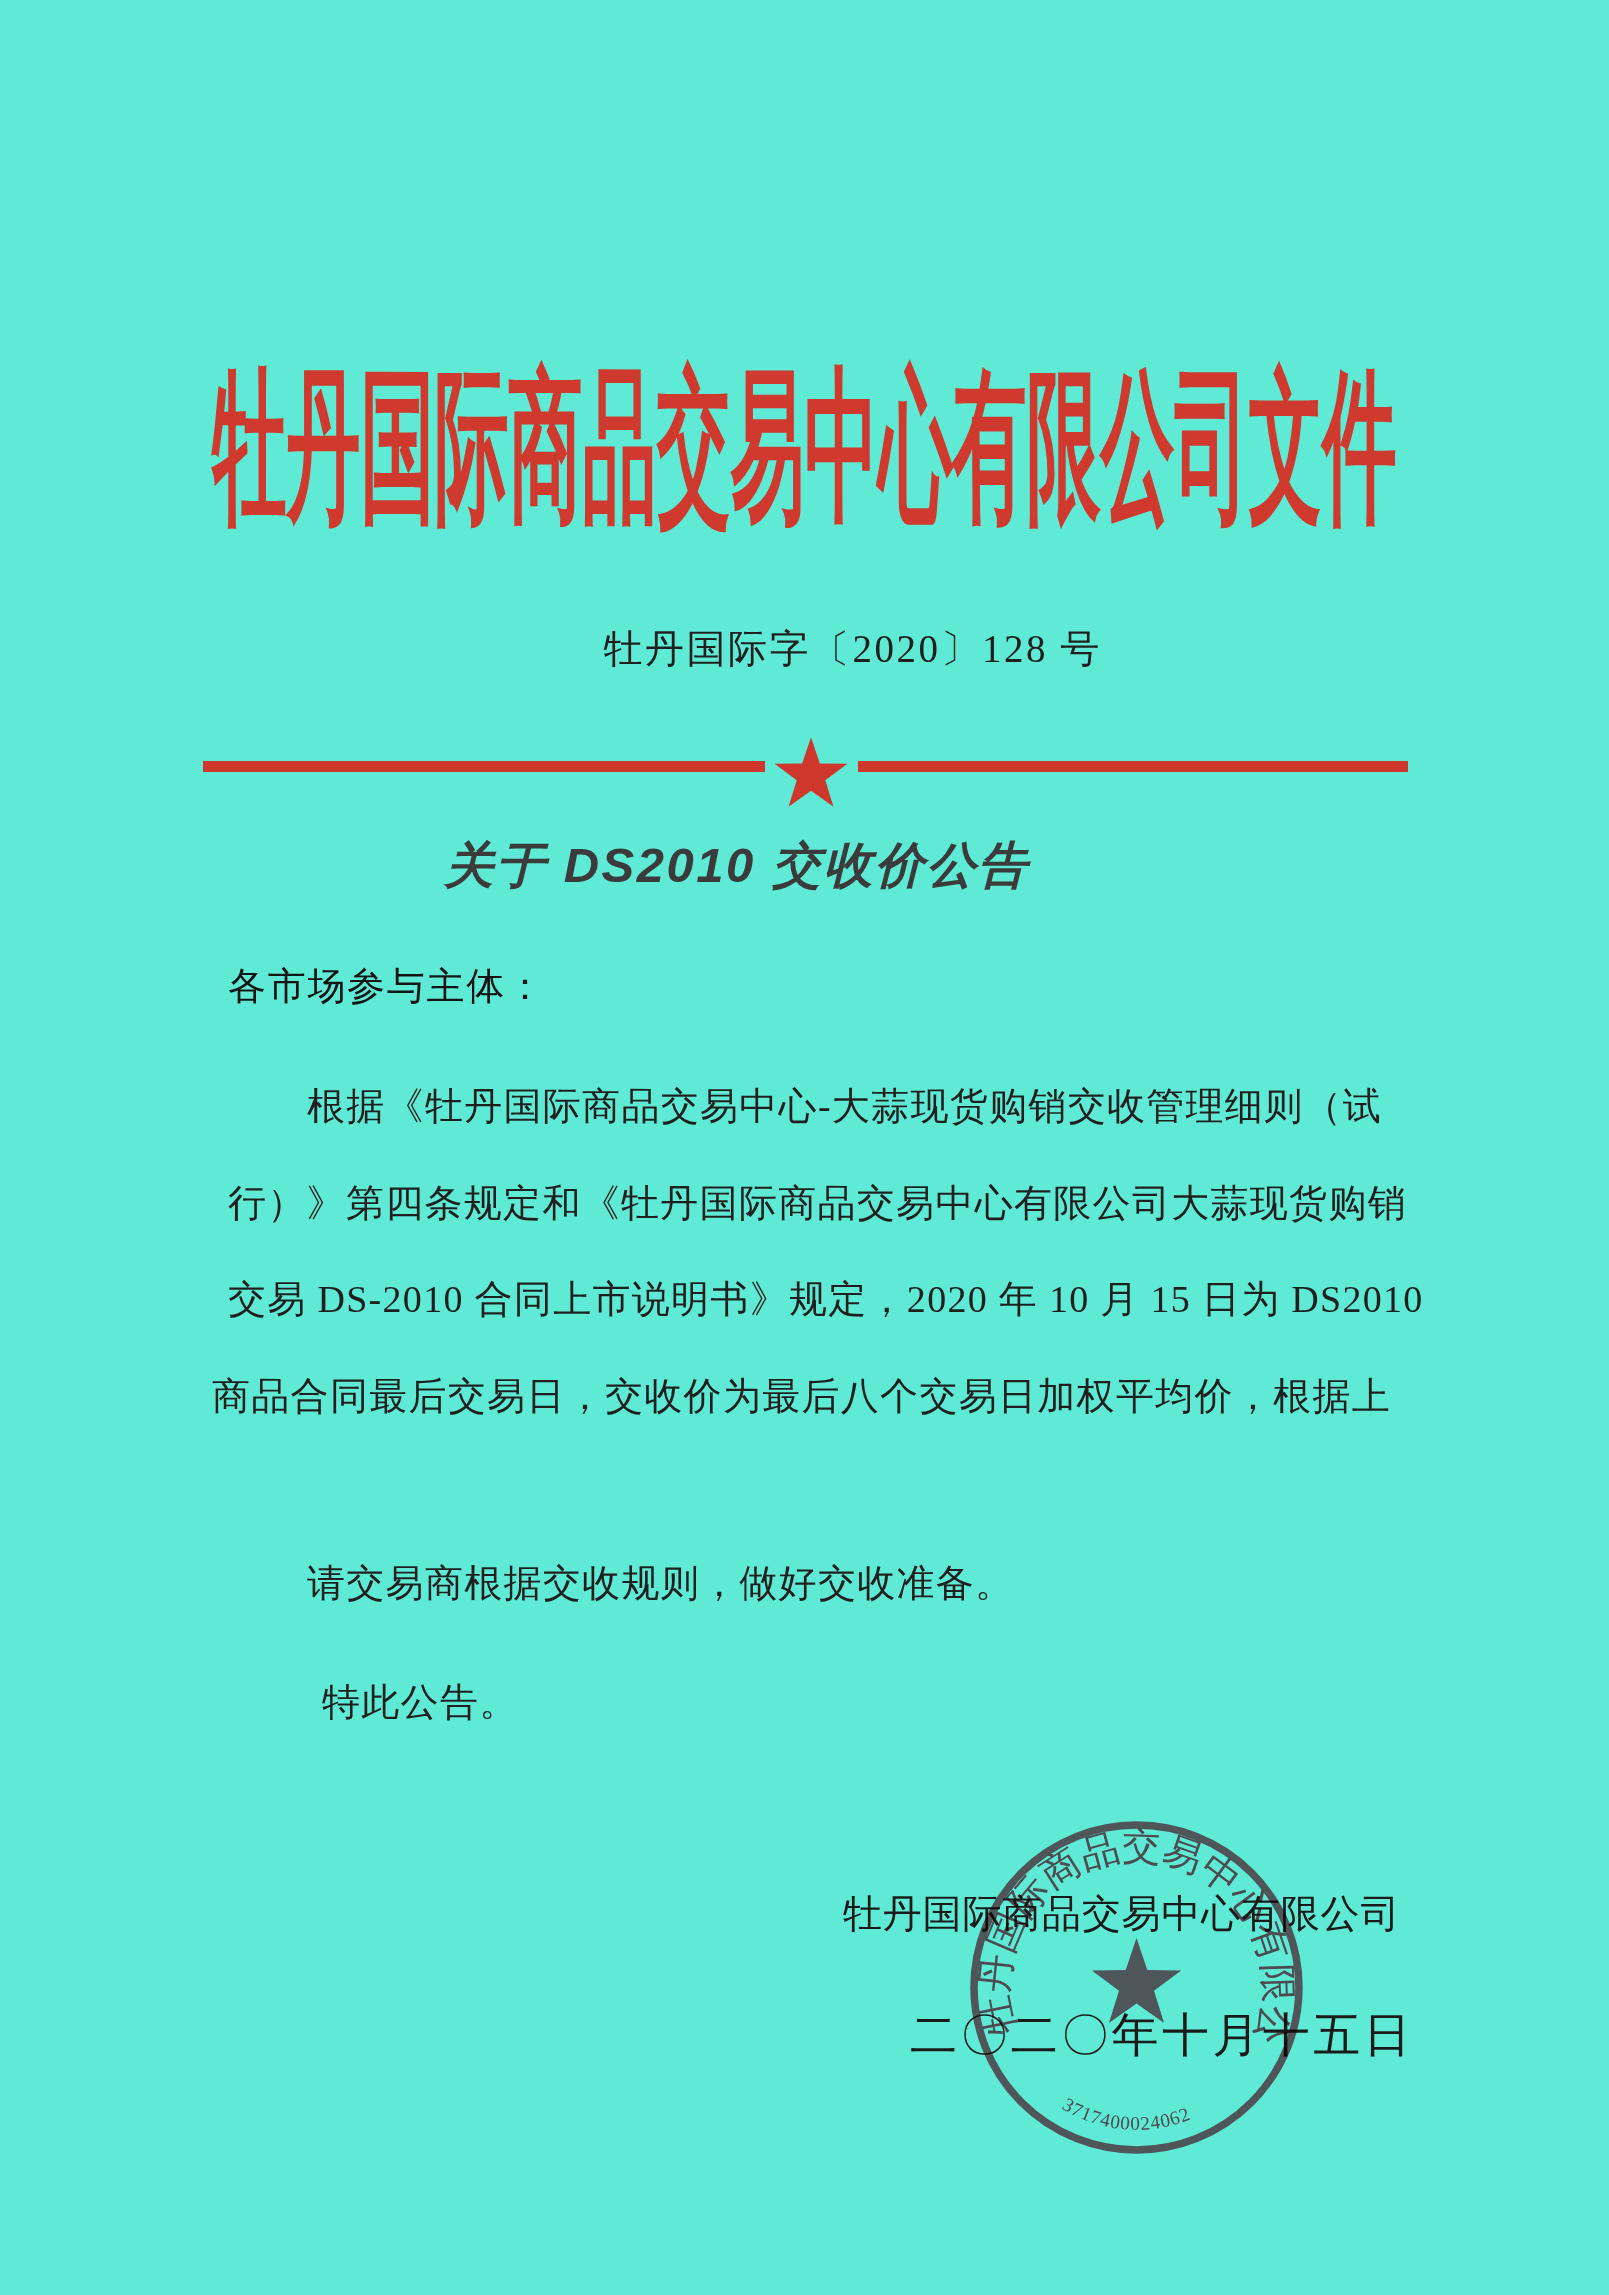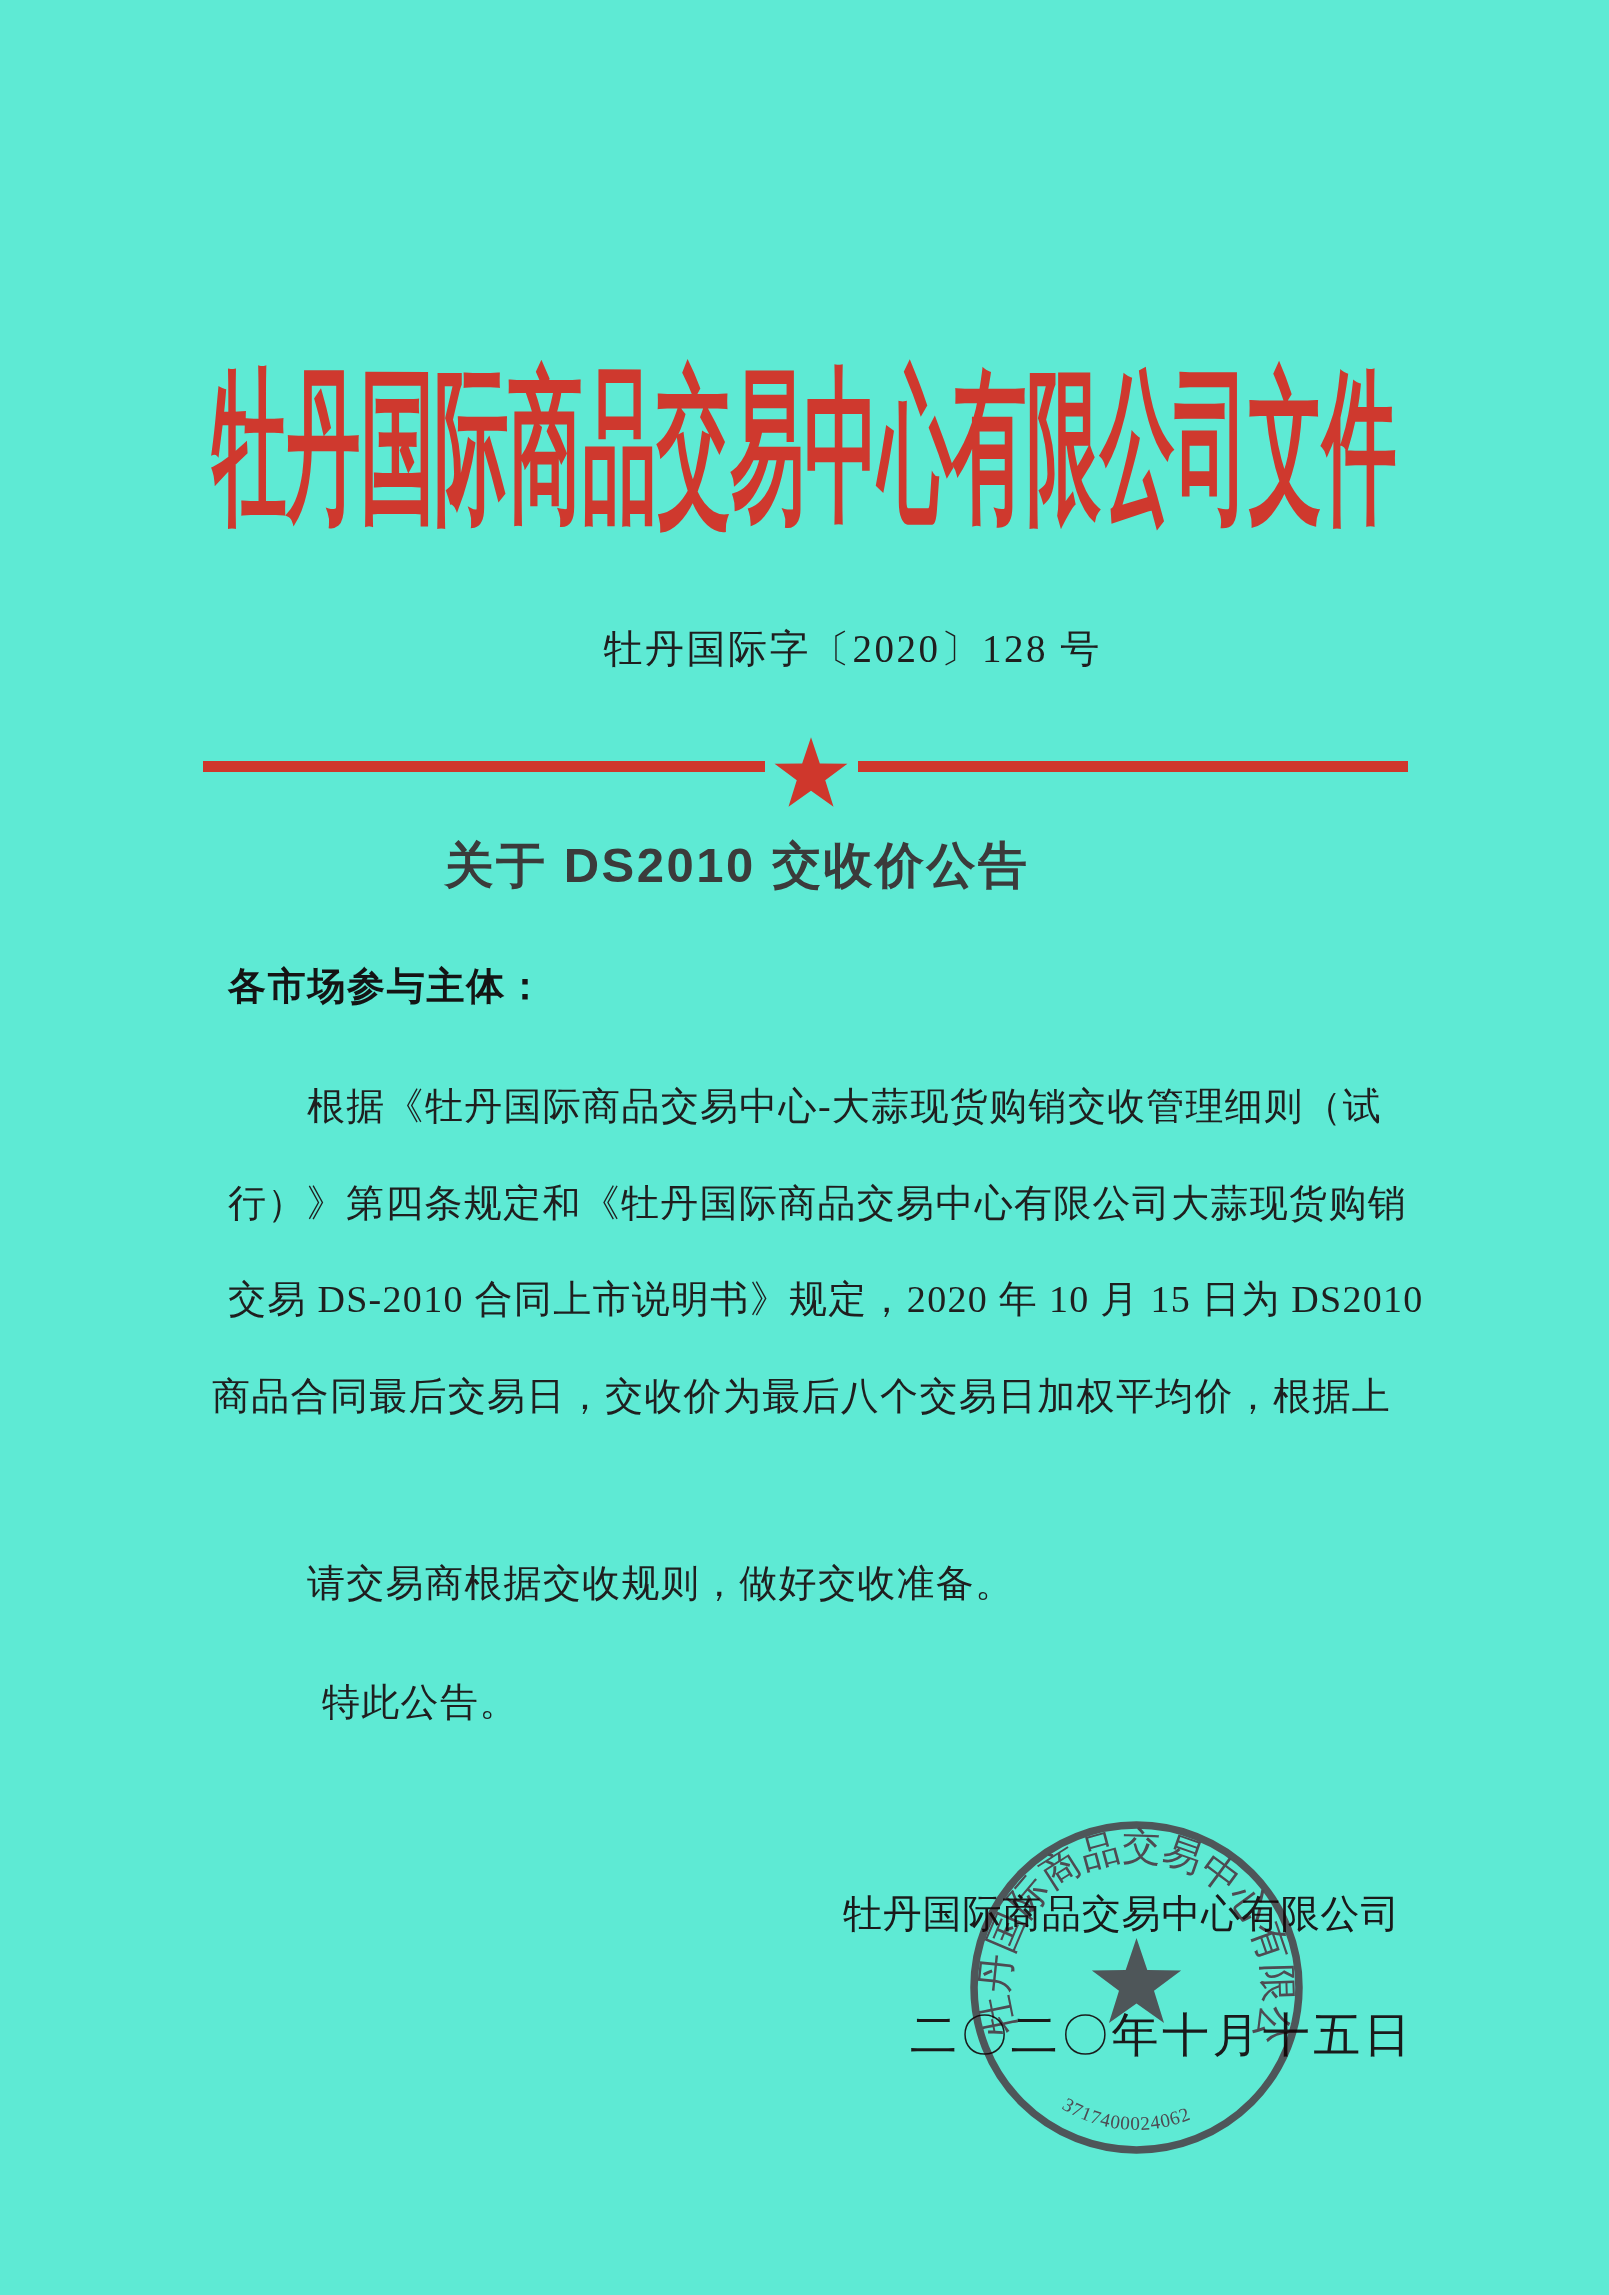--- a/index.html
+++ b/index.html
@@ -47,25 +47,26 @@
   }
   
   .subject{
     position:absolute;top:838px;left:0;width:1474px;
     text-align:center;
     font-family:"Liberation Sans", sans-serif;
     font-weight:700;
     font-size:49px;line-height:54px;
     letter-spacing:2.5px;
     color:#3b3b3b;
+    font-style:italic;
   }
   
   .salutation{
     position:absolute;top:964px;left:228px;
-    font-weight:700;
+    font-weight:400;
     font-size:38px;line-height:44px;
     letter-spacing:1.7px;
     color:#141414;
   }
   
   .bline{
     position:absolute;
     font-size:38px;line-height:45px;
     letter-spacing:1.3px;
     white-space:nowrap;

